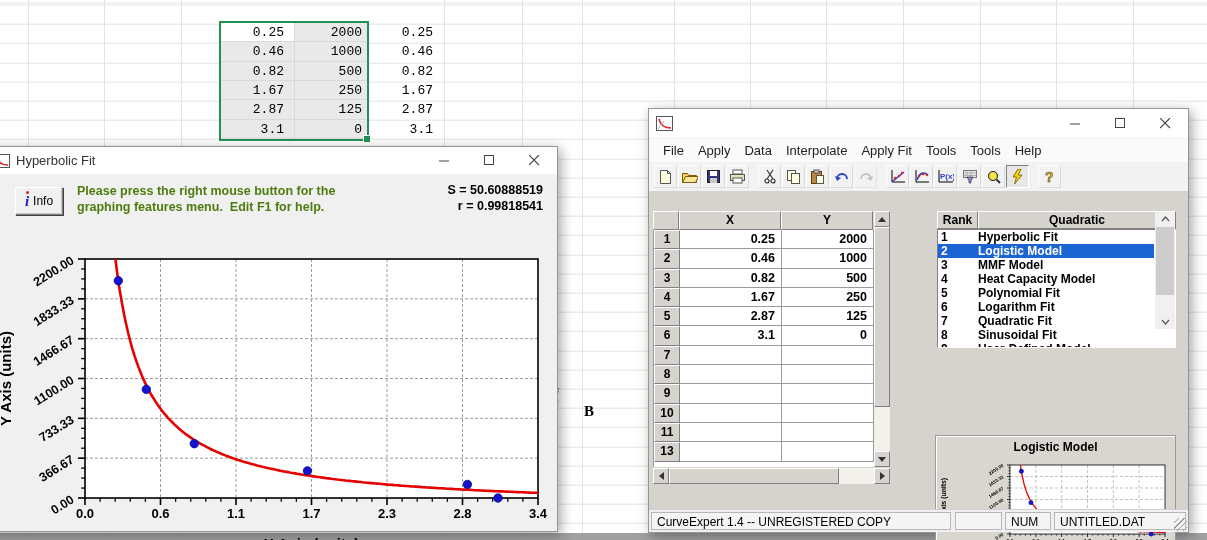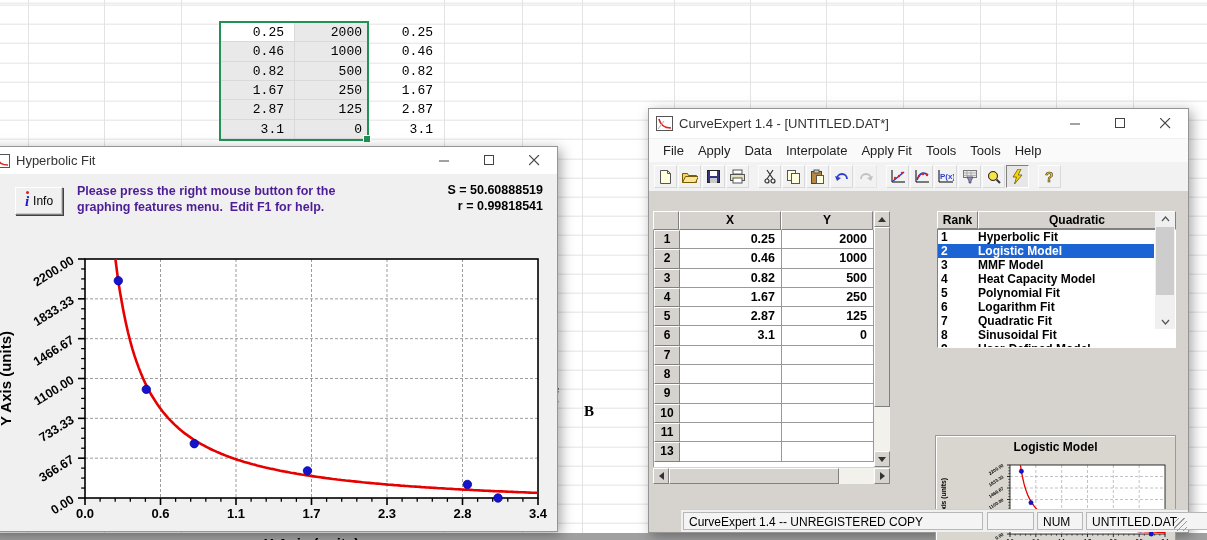--- a/index.html
+++ b/index.html
@@ -40,21 +40,21 @@
   
   #fit-window{left:-12px;top:146px;width:570px;height:386px;}
   #fit-window .titlebar{height:27px;padding-left:5px;}
   #fit-body{position:absolute;left:0;top:27px;right:0;bottom:0;background:#f0f0f0;}
   #info-btn{position:absolute;left:26px;top:13px;width:46px;height:26px;background:#f0f0f0;
     border:1px solid #808080;border-top-color:#fff;border-left-color:#fff;
     box-shadow:inset -1px -1px 0 #c9c9c9, 1px 1px 0 #404040;
     display:flex;align-items:center;justify-content:center;gap:4px;font-size:12px;color:#000;}
   #info-i{font-family:"Liberation Serif",serif;font-style:italic;font-weight:bold;color:#1a1acc;font-size:15px;position:relative;line-height:12px;}
   #info-i::before{content:"";position:absolute;left:1px;top:-4px;width:3px;height:3px;background:#d02020;border-radius:50%;}
-  #fit-msg{position:absolute;left:88px;top:9px;font-size:12.5px;font-weight:bold;color:#4c1d95;line-height:16px;white-space:pre;}
+  #fit-msg{position:absolute;left:88px;top:9px;font-size:12.5px;font-weight:bold;color:#4d7c0f;line-height:16px;white-space:pre;}
   #fit-stats{position:absolute;right:14px;top:8px;text-align:right;font-size:12.5px;font-weight:bold;color:#000;line-height:16px;}
   #plot-big{position:absolute;left:0;top:74px;}
 
   
   #app-window{left:648px;top:108px;width:541px;height:425px;background:#d6d3ce;}
   #app-window .titlebar{height:30px;padding-left:7px;border-bottom:1px solid #f0f0f0;}
   #menu-bar{position:absolute;left:0;top:30px;right:0;height:23px;background:#fafafa;display:flex;align-items:center;padding-left:7px;}
   .menu-item{font-size:13px;color:#222;padding:2px 7px;}
   #toolbar{position:absolute;left:0;top:53px;right:0;height:29px;background:#f2f2f2;border-bottom:1px solid #8c8c8c;
     display:flex;align-items:center;padding-left:5px;}
@@ -98,21 +98,21 @@
   #rank-sb .chev{position:absolute;left:0;width:20px;height:14px;display:flex;align-items:center;justify-content:center;color:#555;}
   #rank-sb .thumb{position:absolute;left:1px;width:18px;background:#cdcdcd;}
 
   
   #preview{position:absolute;left:286px;top:244px;width:241px;height:126px;background:#d9d6d0;
     border:1px solid #9a9a9a;box-shadow:inset 1px 1px 0 #fff;box-sizing:border-box;}
   #preview-title{text-align:center;font-size:12px;font-weight:bold;color:#000;margin-top:4px;}
   #plot-mini{position:absolute;left:0;top:18px;}
 
   
-  #statusbar{position:absolute;left:0;bottom:0;right:0;height:22px;background:#f0f0f0;border-top:1px solid #d0d0d0;margin-left:32px;}
+  #statusbar{position:absolute;left:0;bottom:0;right:0;height:22px;background:#f0f0f0;border-top:1px solid #d0d0d0;}
   .st-panel{position:absolute;top:2px;bottom:2px;border:1px solid #b7b7b7;background:#f4f4f4;
     font-size:12px;color:#000;line-height:16px;padding:1px 5px;box-sizing:border-box;white-space:nowrap;overflow:hidden;}
   #grip{position:absolute;right:1px;bottom:1px;width:13px;height:13px;
     background:repeating-linear-gradient(135deg,transparent 0 3px,#9a9a9a 3px 4px);}
   text{font-family:"Liberation Sans",sans-serif;}
 </style>
 </head>
 <body>
 
 <div id="screen">
@@ -307,21 +307,20 @@
     </div>
   </div>
 
   <div class="win" id="app-window">
     <div class="titlebar">
       <svg width="17" height="15">
         <rect x="0.5" y="0.5" width="16" height="14" fill="#fff" stroke="#555"></rect>
         <path d="M3 3 C5 11,10 12,15 12" stroke="#d22" stroke-width="1.7" fill="none"></path>
         <path d="M2 13 L8 5" stroke="#aaa" stroke-width="1" fill="none"></path>
       </svg>
-      <span class="title-text">CurveExpert 1.4 - [UNTITLED.DAT*]</span>
       <div class="caption" style="height:30px;">
         <div class="cap-btn">
             <svg width="11" height="11">
               <line x1="0" y1="6" x2="10" y2="6" stroke="#444" stroke-width="1"></line>
             </svg>
           </div>
         <div class="cap-btn">
             <svg width="11" height="11">
               <rect x="0.5" y="0.5" width="9" height="9" fill="none" stroke="#444"></rect>
             </svg>

